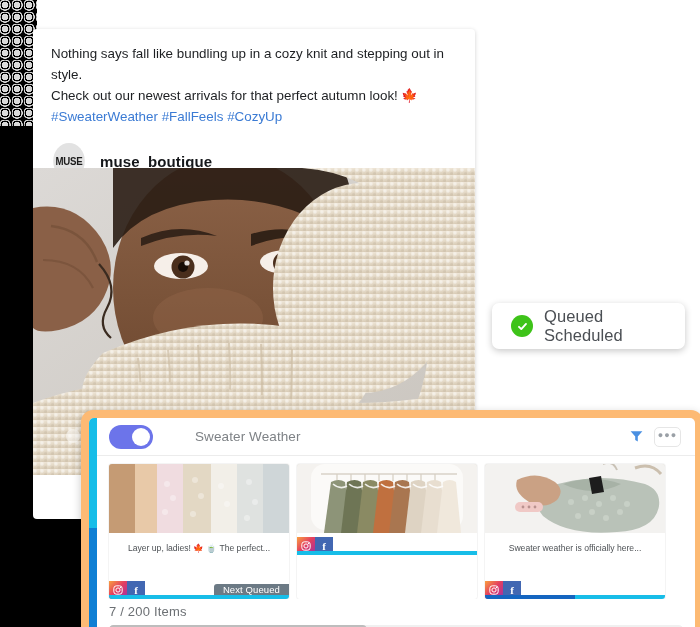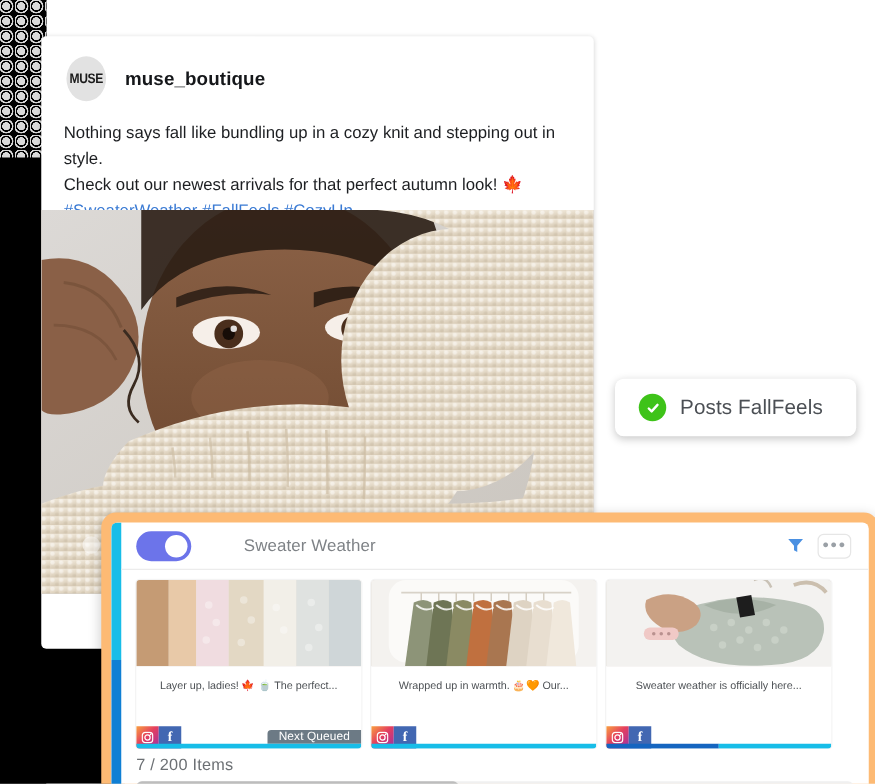--- a/index.html
+++ b/index.html
@@ -142,28 +142,28 @@
   #hscrollbar-thumb{position:absolute;left:0;top:0;height:9px;width:45%;background:#bdbdbd;border-radius:5px;}
 </style>
 </head>
 <body>
 
 <div id="black-backdrop"></div>
 <div id="black-backdrop-wide"></div>
 <div id="dot-pattern"></div>
 
 <div id="post-card">
-  <div id="post-header">
-    <div id="avatar">MUSE</div>
-    <div id="post-username">muse_boutique</div>
-  </div>
   <div id="post-caption">
     <span>Nothing says fall like bundling up in a cozy knit and stepping out in style.</span><br>
     <span>Check out our newest arrivals for that perfect autumn look! 🍁</span>
     <span class="hashtags">#SweaterWeather #FallFeels #CozyUp</span>
+  </div>
+  <div id="post-header">
+    <div id="avatar">MUSE</div>
+    <div id="post-username">muse_boutique</div>
   </div>
   <div id="post-image">
     <svg width="442" height="307" viewBox="0 0 442 307" preserveAspectRatio="xMidYMid slice">
       <defs>
         <linearGradient id="bgwall" x1="0" y1="0" x2="1" y2="1">
           <stop offset="0%" stop-color="#dcd9d6"></stop>
             <stop offset="100%" stop-color="#c9c4bd"></stop>
         </linearGradient>
         <linearGradient id="skin" x1="0" y1="0" x2="0" y2="1">
           <stop offset="0%" stop-color="#8d6348"></stop>
@@ -237,21 +237,21 @@
     </svg>
   </div>
 </div>
 
 <div id="posts-scheduled-badge">
   <div id="check-circle">
     <svg width="13" height="13" viewBox="0 0 13 13">
       <path d="M3 6.8 L5.3 9.1 L10 3.9" stroke="#fff" stroke-width="1.9" fill="none" stroke-linecap="round" stroke-linejoin="round"></path>
     </svg>
   </div>
-  <div id="posts-scheduled-label">Posts FallFeels</div>
+  <div id="posts-scheduled-label">Queued Scheduled</div>
 </div>
 
 <div id="scheduler-window">
   <div id="scheduler-inner">
     <div id="accent-bar"></div>
     <div id="scheduler-body">
 
       <div id="scheduler-header">
         <div id="toggle-switch"></div>
         <div id="scheduler-title">Sweater Weather</div>
@@ -340,21 +340,20 @@
                 <path d="M36 20 q7 6 14 2"></path>
                   <path d="M52 20 q7 6 14 2"></path>
                   <path d="M68 20 q7 6 14 2"></path>
                 <path d="M84 20 q7 6 14 2"></path>
                   <path d="M100 20 q7 6 14 2"></path>
                   <path d="M116 20 q7 6 14 2"></path>
                 <path d="M132 20 q7 6 14 2"></path>
               </g>
             </svg>
           </div>
-          <div class="tile-caption">Wrapped up in warmth. 🎂🧡 Our...</div>
           <div class="tile-footer">
             <div class="social-icons">
               <div class="ig-icon">
                 <svg width="10" height="10" viewBox="0 0 12 12">
                   <rect x="1" y="1" width="10" height="10" rx="3" fill="none" stroke="#fff" stroke-width="1.2"></rect>
                   <circle cx="6" cy="6" r="2.5" fill="none" stroke="#fff" stroke-width="1.2"></circle>
                   <circle cx="9" cy="3" r=".8" fill="#fff"></circle>
                 </svg>
               </div>
               <div class="fb-icon">f</div>

